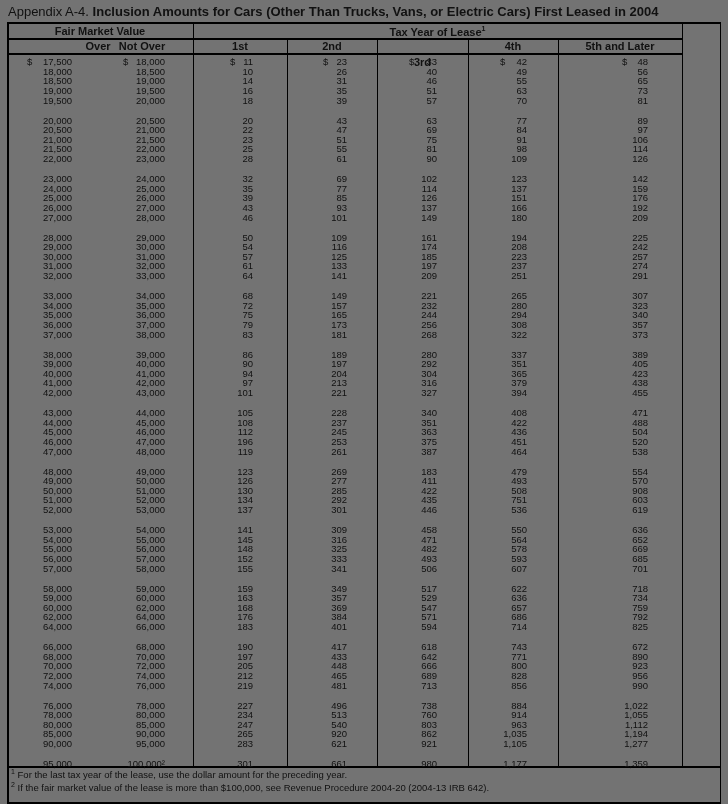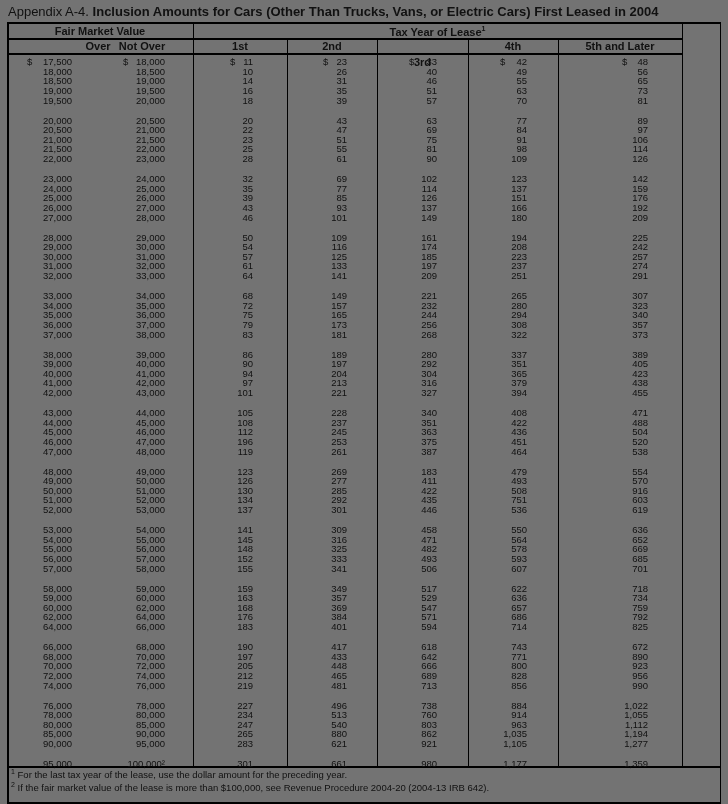--- a/index.html
+++ b/index.html
@@ -420,21 +420,21 @@
           <span class="cell c5">493</span>
           <span class="cell c6">570</span>
         </div>
         <div class="row">
           <span class="cell c0">50,000</span>
           <span class="cell c1">51,000</span>
           <span class="cell c2">130</span>
           <span class="cell c3">285</span>
           <span class="cell c4">422</span>
           <span class="cell c5">508</span>
-          <span class="cell c6">916</span>
+          <span class="cell c6">908</span>
         </div>
         <div class="row">
           <span class="cell c0">51,000</span>
           <span class="cell c1">52,000</span>
           <span class="cell c2">134</span>
           <span class="cell c3">292</span>
           <span class="cell c4">435</span>
           <span class="cell c5">751</span>
           <span class="cell c6">603</span>
         </div>
@@ -614,21 +614,21 @@
           <span class="cell c2">247</span>
           <span class="cell c3">540</span>
           <span class="cell c4">803</span>
           <span class="cell c5">963</span>
           <span class="cell c6">1,112</span>
         </div>
         <div class="row">
           <span class="cell c0">85,000</span>
           <span class="cell c1">90,000</span>
           <span class="cell c2">265</span>
-          <span class="cell c3">880</span>
+          <span class="cell c3">920</span>
           <span class="cell c4">862</span>
           <span class="cell c5">1,035</span>
           <span class="cell c6">1,194</span>
         </div>
         <div class="row">
           <span class="cell c0">90,000</span>
           <span class="cell c1">95,000</span>
           <span class="cell c2">283</span>
           <span class="cell c3">621</span>
           <span class="cell c4">921</span>

